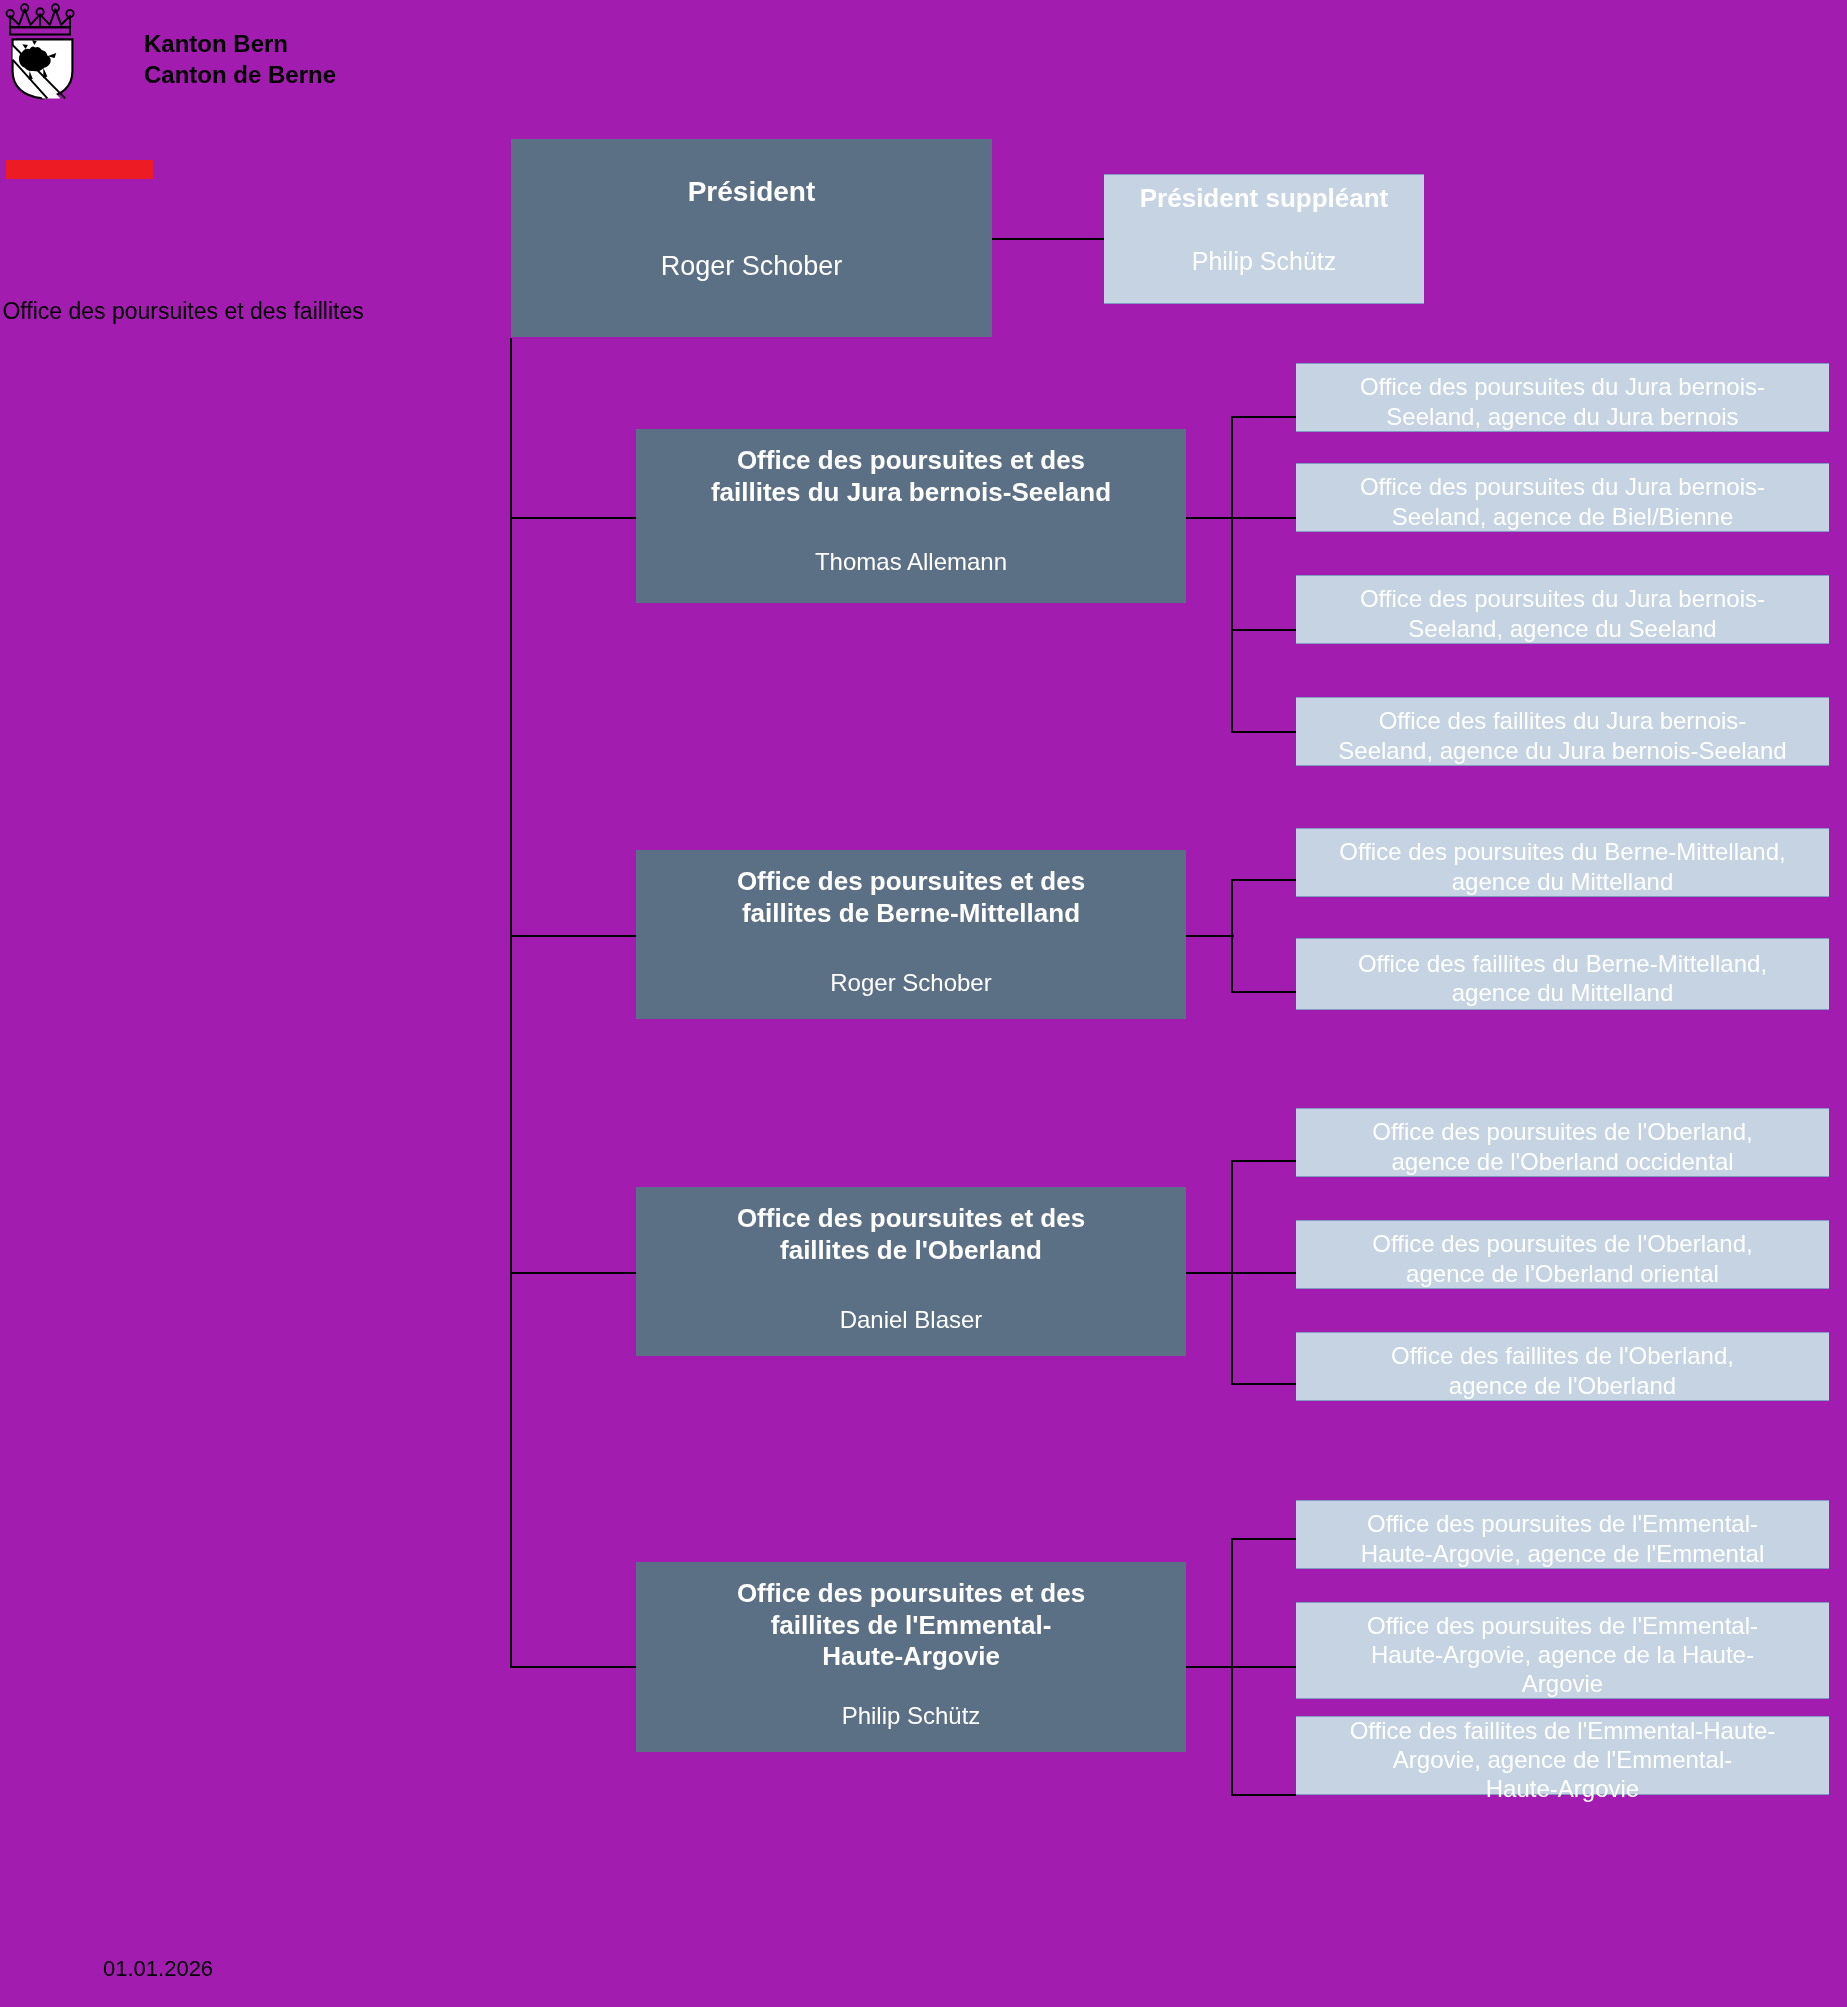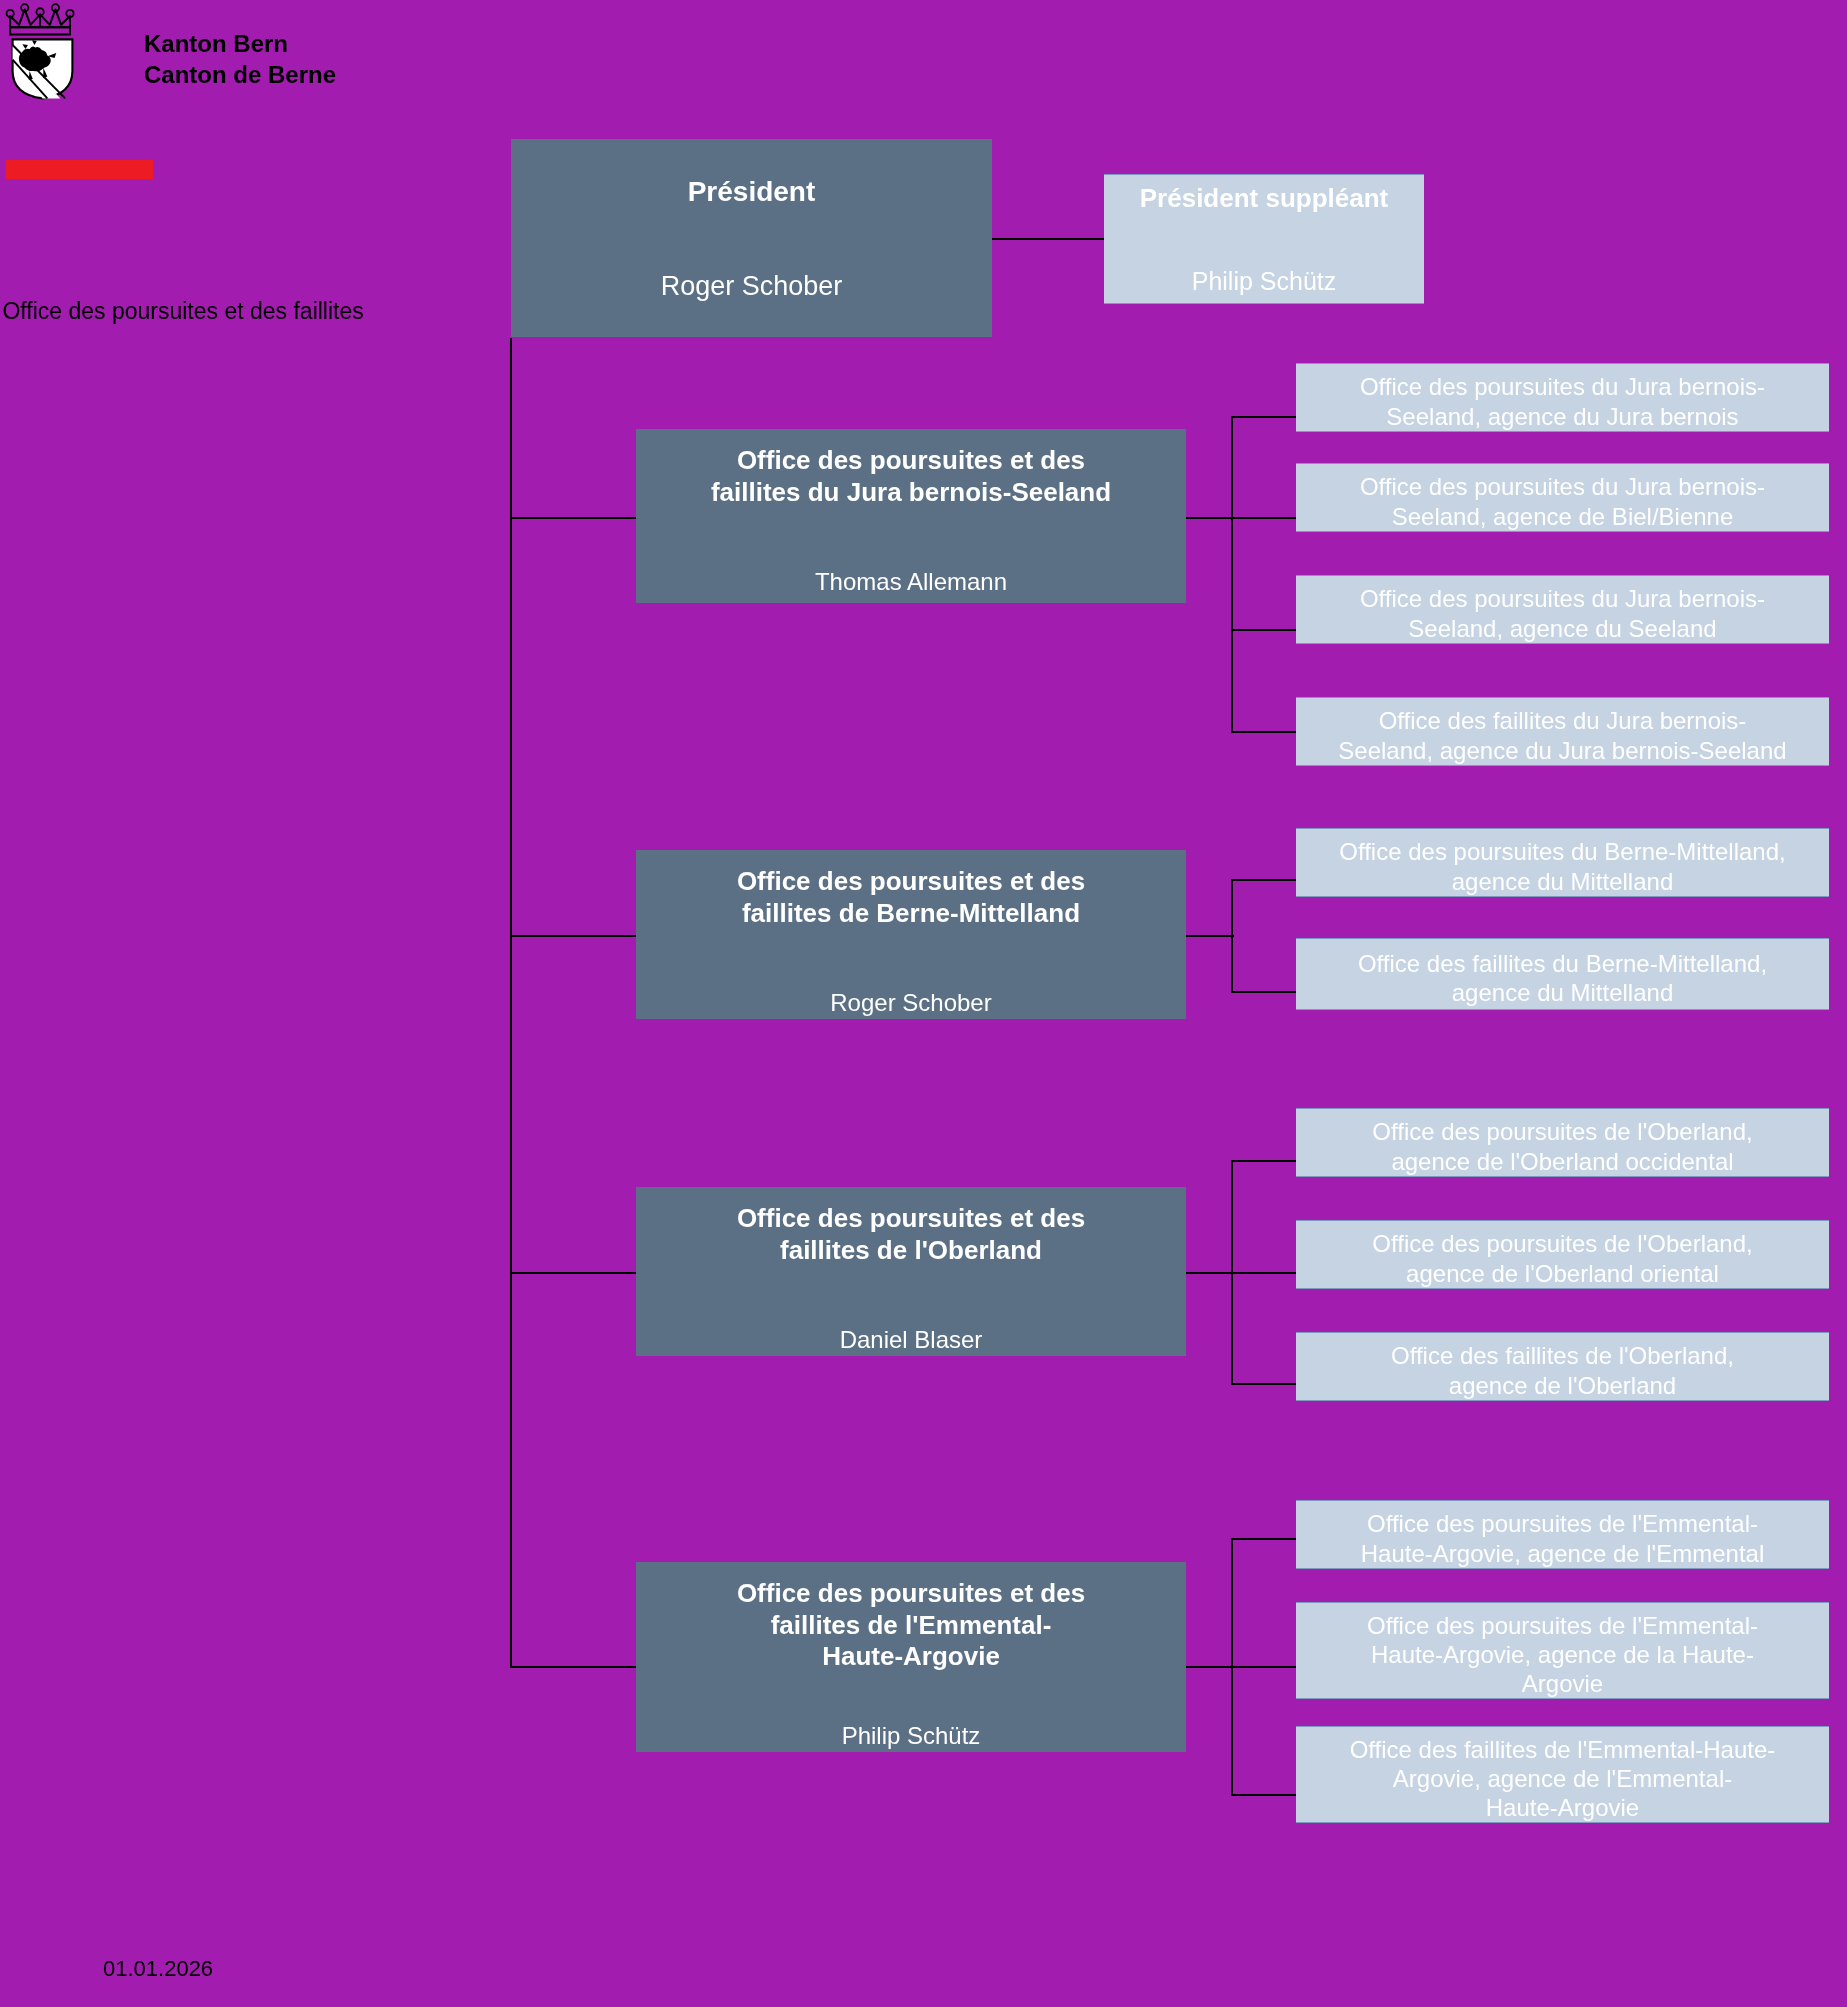--- a/index.html
+++ b/index.html
@@ -67,21 +67,20 @@
   .node {
     position: absolute;
     box-sizing: border-box;
     display: flex;
     flex-direction: column;
     align-items: center;
     justify-content: flex-start;
     text-align: center;
     color: #ffffff;
     overflow: visible;
-    gap: 20px;
   }
   .node.dark {
     background: #5b7084;
   }
   .node.light {
     background: #c5d3e2;
     border-top: 1.6px solid #7f9cc0;
     border-bottom: 1.6px solid #7f9cc0;
   }
   .node-title {
@@ -325,21 +324,21 @@
   </div>
   <div class="node light leaf agency" style="top:1500px; height:69px;">
     <div class="node-title">Office des poursuites de l'Emmental-
 Haute-Argovie, agence de l'Emmental</div>
   </div>
   <div class="node light leaf agency" style="top:1602px; height:97px;">
     <div class="node-title">Office des poursuites de l'Emmental-
 Haute-Argovie, agence de la Haute-
 Argovie</div>
   </div>
-  <div class="node light leaf agency" style="top:1716px; height:97px;margin-top:10px;">
+  <div class="node light leaf agency" style="top:1716px; height:79px;">
     <div class="node-title">Office des faillites de l'Emmental-Haute-
 Argovie, agence de l'Emmental-
 Haute-Argovie</div>
   </div>
 
   <div id="footer-date">01.01.2026</div>
 
 </div>
 
 

